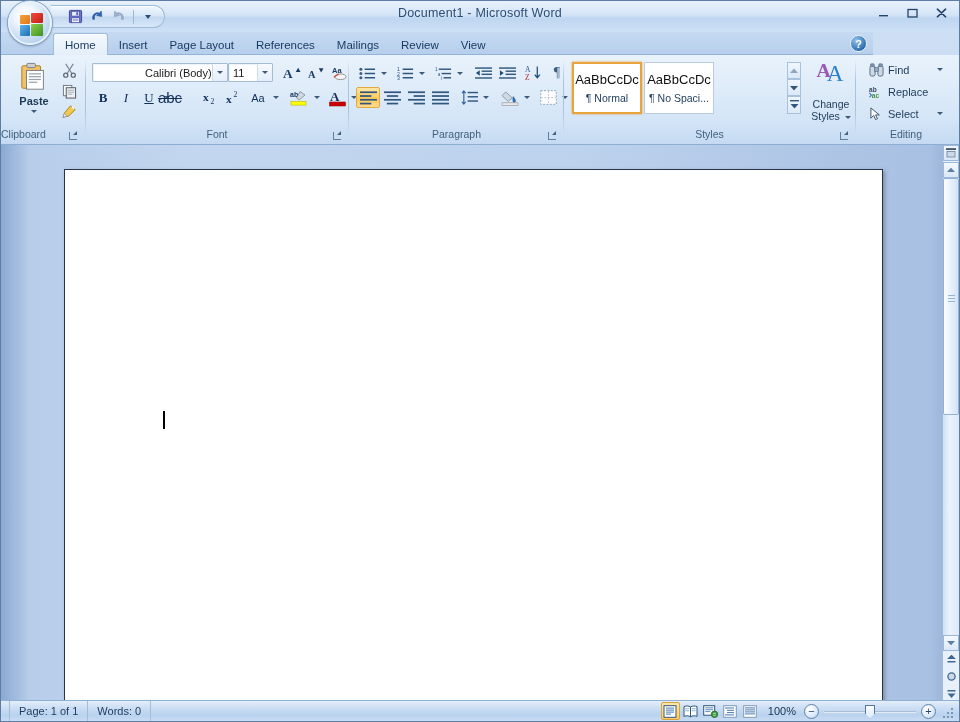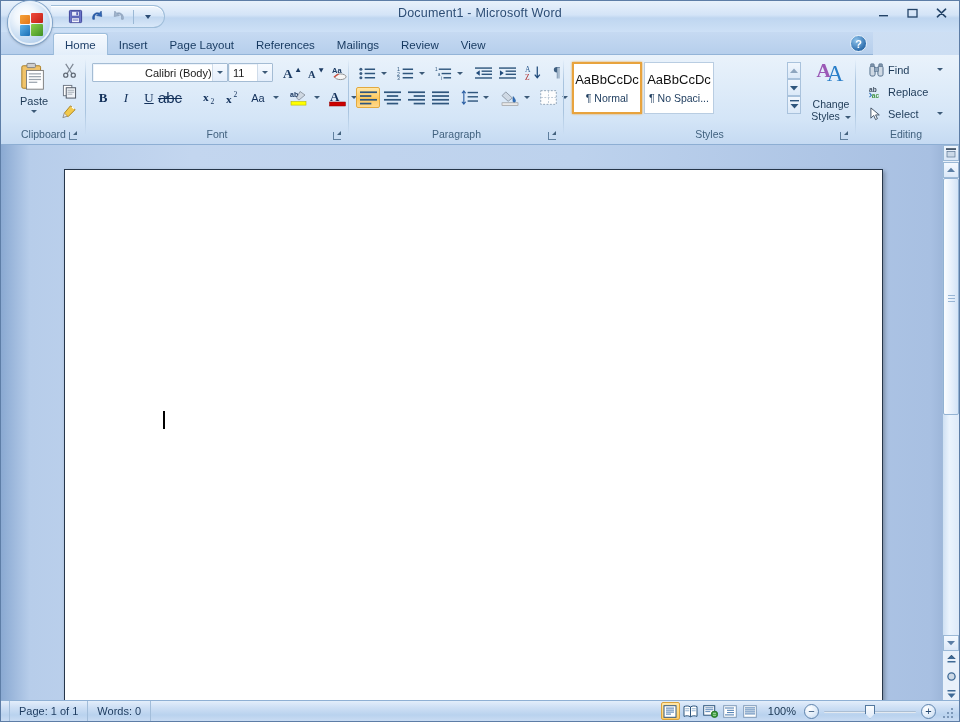--- a/index.html
+++ b/index.html
@@ -146,21 +146,21 @@
     cursor: pointer;
   }
   .caret { width: 0; height: 0; border-left: 3.5px solid transparent; border-right: 3.5px solid transparent;
            border-top: 4px solid #3c5a78; }
   .caret.sm { border-left-width: 3px; border-right-width: 3px; border-top-width: 3.5px; }
 
   
   #paste-btn {
     position: absolute; left: 7px; top: 2px; width: 52px; height: 68px;
     display: flex; flex-direction: column; align-items: center; padding-top: 3px;
-    border: 1px solid transparent; border-radius: 3px; cursor: pointer;
+    border: 1px solid transparent; border-radius: 3px; cursor: pointer; font-weight: bold;
   }
   #paste-label { font-size: 11px; color: #1e3a56; margin-top: 3px; }
 
   
   .style-tile {
     width: 70px; height: 52px; background: #fff; border: 1px solid #b9cde2;
     display: flex; flex-direction: column; align-items: center; justify-content: center;
     cursor: pointer; position: relative; overflow: hidden;
   }
   .style-tile.sel { border: 2px solid #e8a33d; box-shadow: inset 0 0 0 1px #fff, 0 0 2px #e8a33d; }
@@ -394,21 +394,21 @@
           </svg>
         </div>
         <div class="rbtn" style="position:absolute;left:57px;top:46px;width:22px;height:20px;">
           <svg width="16" height="16" viewBox="0 0 17 17">
             <path d="M10 2 L15 6 L7.5 13.5 L3.5 9.8 Z" fill="#f2c94c" stroke="#a8801c"></path>
             <path d="M3.5 9.8 L2 14.5 L6.5 13" fill="#e7e7e7" stroke="#8b8b8b"></path>
             <path d="M11.5 3.2 L14 5.2" stroke="#fff" stroke-width="1.2"></path>
           </svg>
         </div>
       </div>
-      <div class="group-label" style="text-align:left;padding-left:20px;">Clipboard</div>
+      <div class="group-label" style="text-align:left;padding-left:0;">Clipboard</div>
       <div class="dialog-launcher" style="left:66px;">
         <span class="dl-glyph"></span>
           <span class="dl-arrow"></span>
       </div>
       <div class="group-div" style="right:-1px;"></div>
     </div>
 
     <div class="group" style="left:85px;width:262px;">
       <div class="group-body">
 

